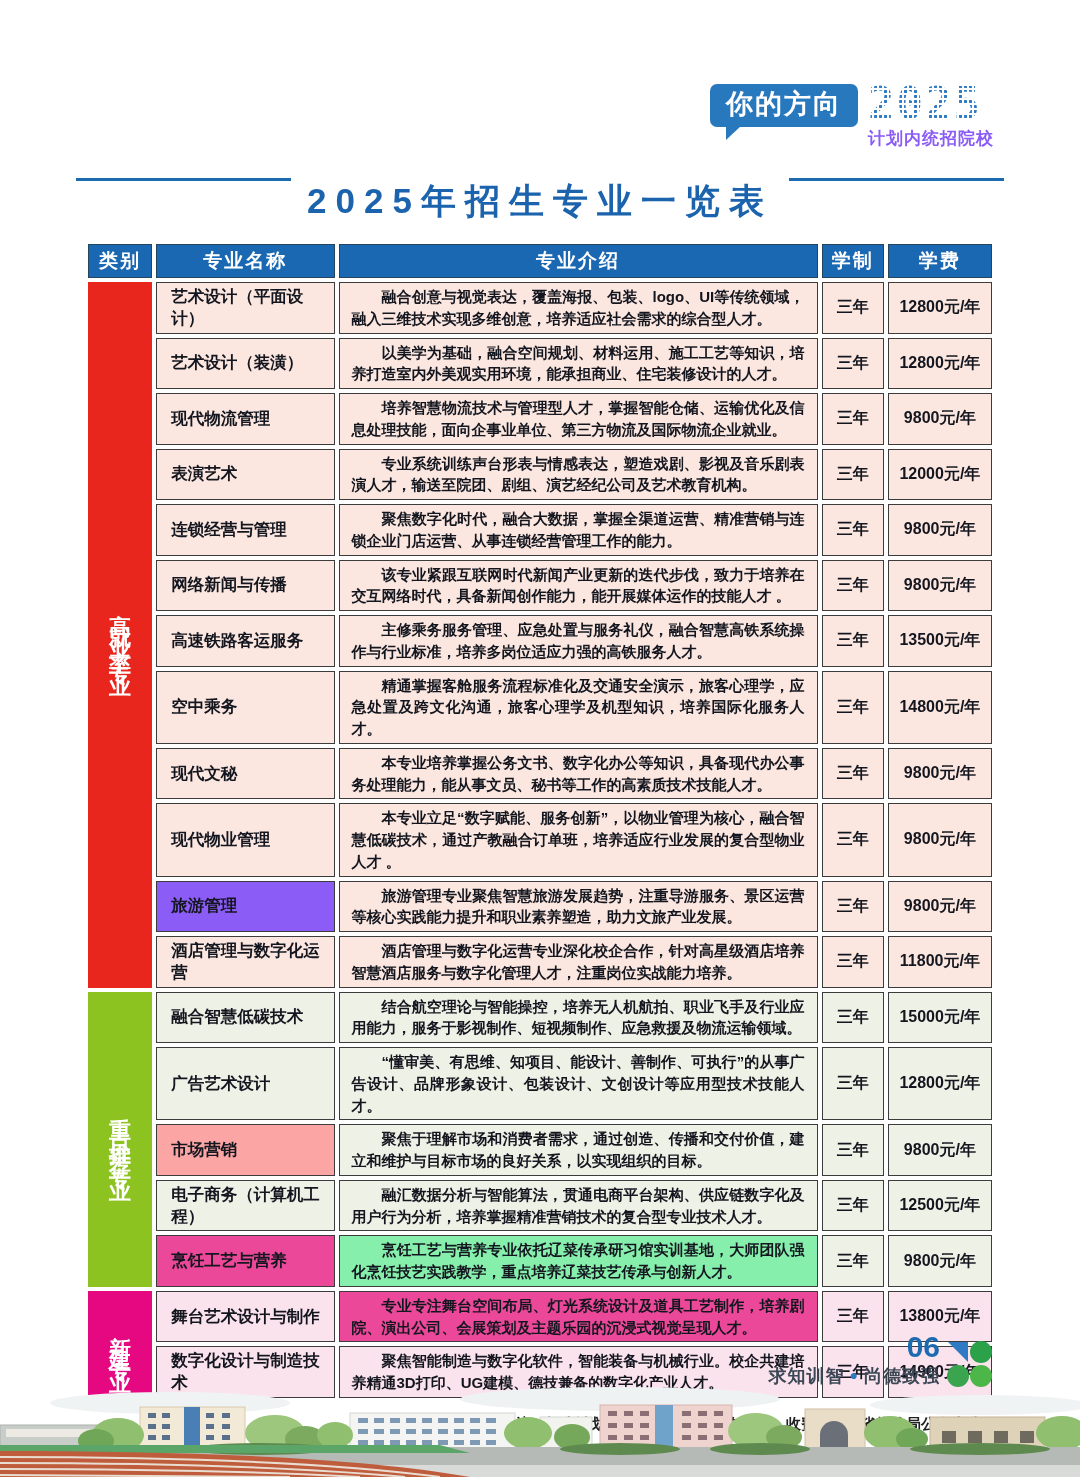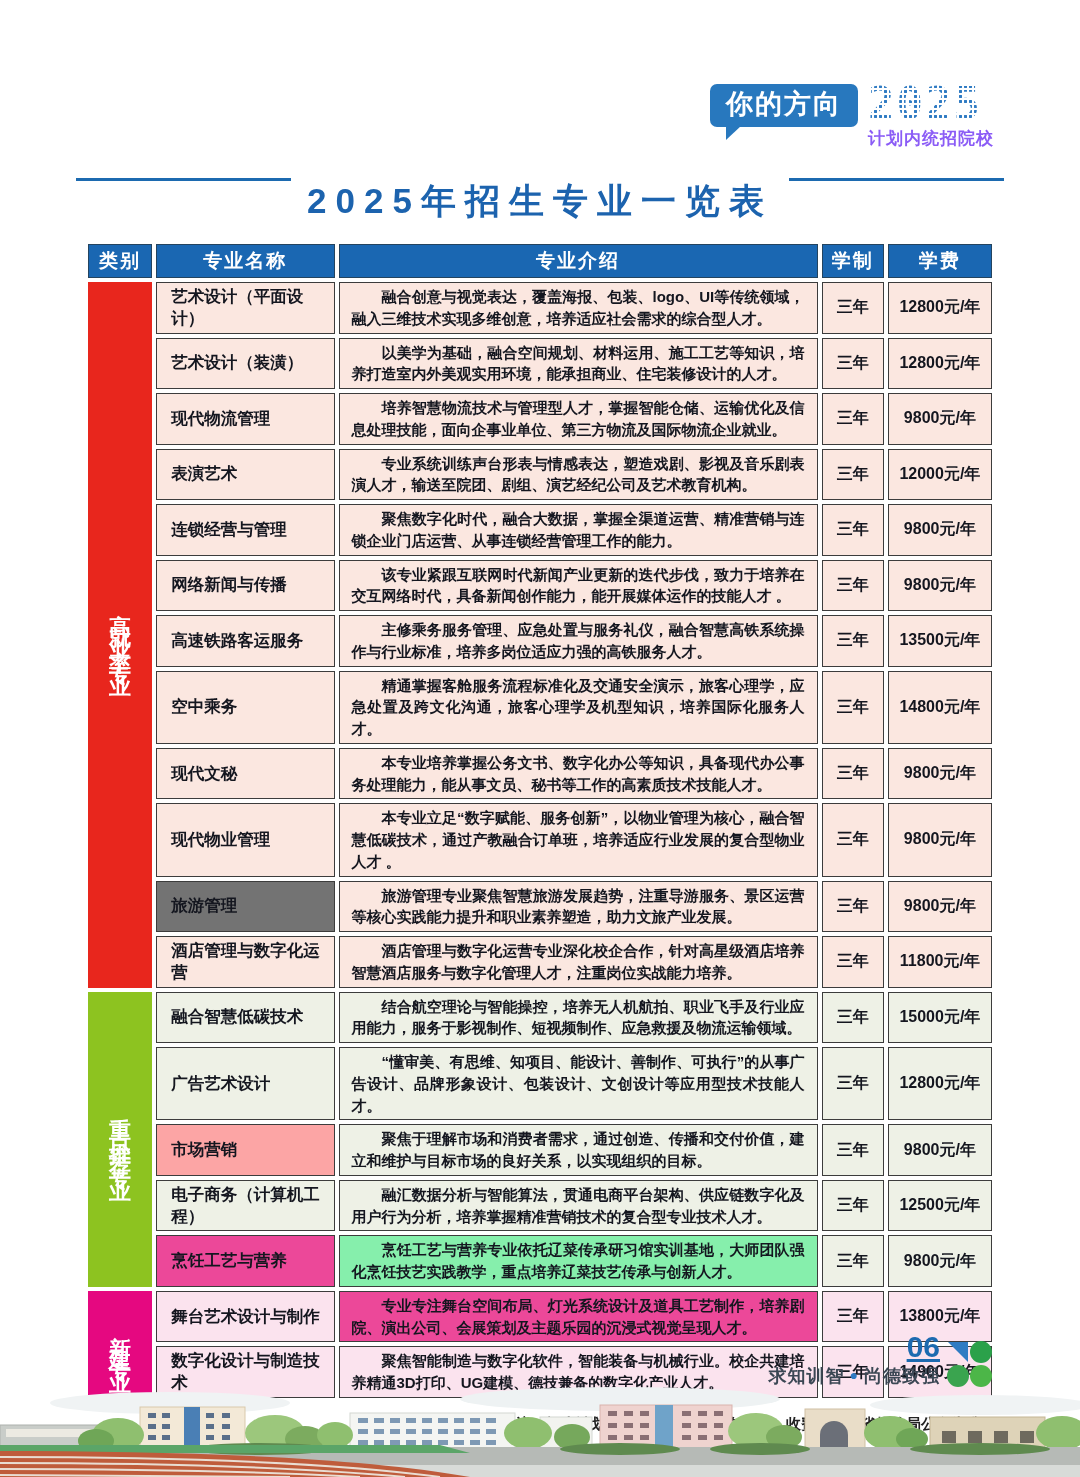--- a/index.html
+++ b/index.html
@@ -61,21 +61,21 @@
   }
   td.mdur, td.mfee { font-size:16px; font-weight:700; text-align:center; }
 
   
   .note { width:912px; margin:13px auto 0; text-align:right; font-size:15px; font-weight:700; color:#222; }
   .note .star { color:#cf1322; margin-right:4px; }
 
   
   .footer { position:absolute; top:1332px; right:86px; display:flex; align-items:flex-end; gap:6px; }
   .footer-text { display:flex; flex-direction:column; align-items:flex-end; }
-  .pagenum { font-size:30px; font-weight:800; color:#1c6ab0; line-height:1;text-decoration:underline; }
+  .pagenum { font-size:30px; font-weight:800; color:#1c6ab0; line-height:1; }
   .motto { font-size:18px; font-weight:700; color:#3b4754; letter-spacing:1px; margin-top:2px; }
   .motto .dot { color:#2f7bc3; font-size:14px; margin:0 5px; vertical-align:2px; }
   .footer-logo { width:48px; height:48px; }
 
   
   .campus { position:absolute; left:0; bottom:0; width:1080px; height:90px; display:block; }
 </style>
 </head>
 <body>
 
@@ -170,21 +170,21 @@
           <td class="mdur" style="background: rgb(251, 231, 224);">三年</td>
           <td class="mfee" style="background: rgb(251, 231, 224);">9800元/年</td>
         </tr>
         <tr>
           <td class="mname" style="background: rgb(251, 231, 224);">现代物业管理</td>
           <td class="mdesc" style="background: rgb(251, 231, 224);">本专业立足“数字赋能、服务创新”，以物业管理为核心，融合智慧低碳技术，通过产教融合订单班，培养适应行业发展的复合型物业人才 。</td>
           <td class="mdur" style="background: rgb(251, 231, 224);">三年</td>
           <td class="mfee" style="background: rgb(251, 231, 224);">9800元/年</td>
         </tr>
         <tr>
-          <td class="mname" style="background: #737373;">旅游管理</td>
+          <td class="mname" style="background: #8b5cf6;">旅游管理</td>
           <td class="mdesc" style="background: rgb(251, 231, 224);">旅游管理专业聚焦智慧旅游发展趋势，注重导游服务、景区运营等核心实践能力提升和职业素养塑造，助力文旅产业发展。</td>
           <td class="mdur" style="background: rgb(251, 231, 224);">三年</td>
           <td class="mfee" style="background: rgb(251, 231, 224);">9800元/年</td>
         </tr>
         <tr>
           <td class="mname" style="background: rgb(251, 231, 224);">酒店管理与数字化运营</td>
           <td class="mdesc" style="background: rgb(251, 231, 224);">酒店管理与数字化运营专业深化校企合作，针对高星级酒店培养智慧酒店服务与数字化管理人才，注重岗位实战能力培养。</td>
           <td class="mdur" style="background: rgb(251, 231, 224);">三年</td>
           <td class="mfee" style="background: rgb(251, 231, 224);">11800元/年</td>
         </tr>

